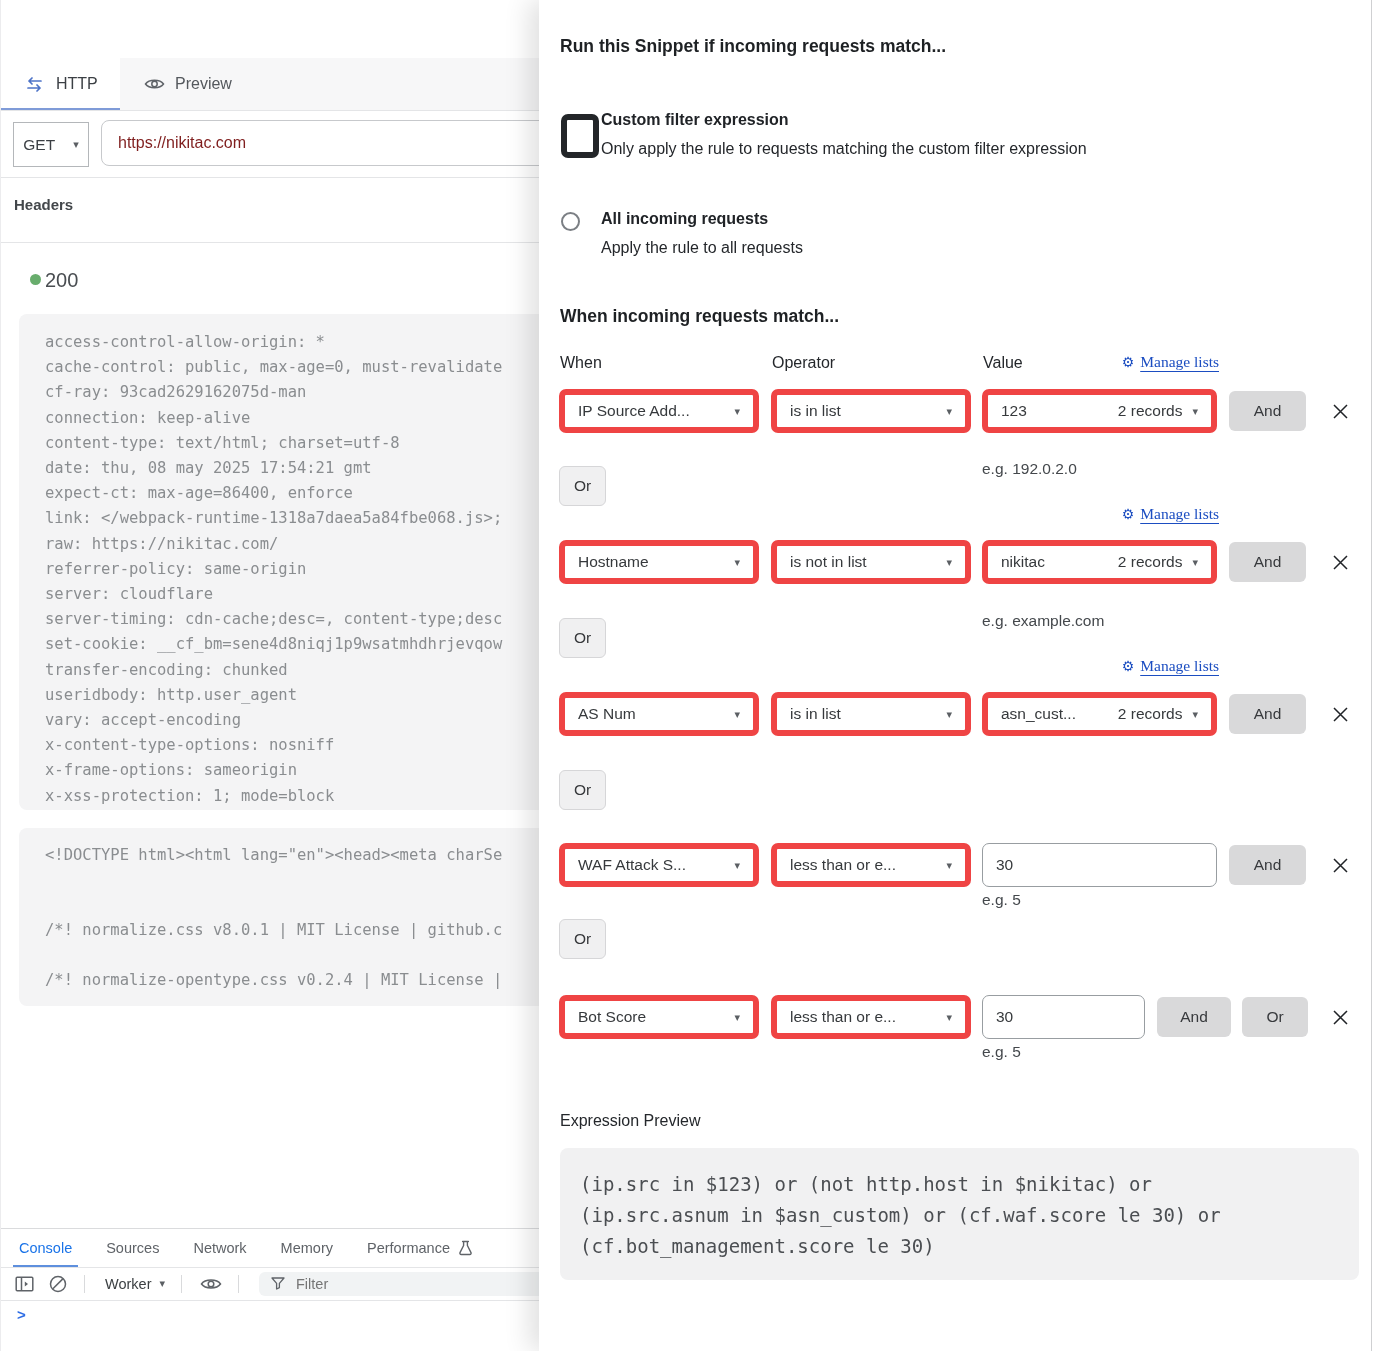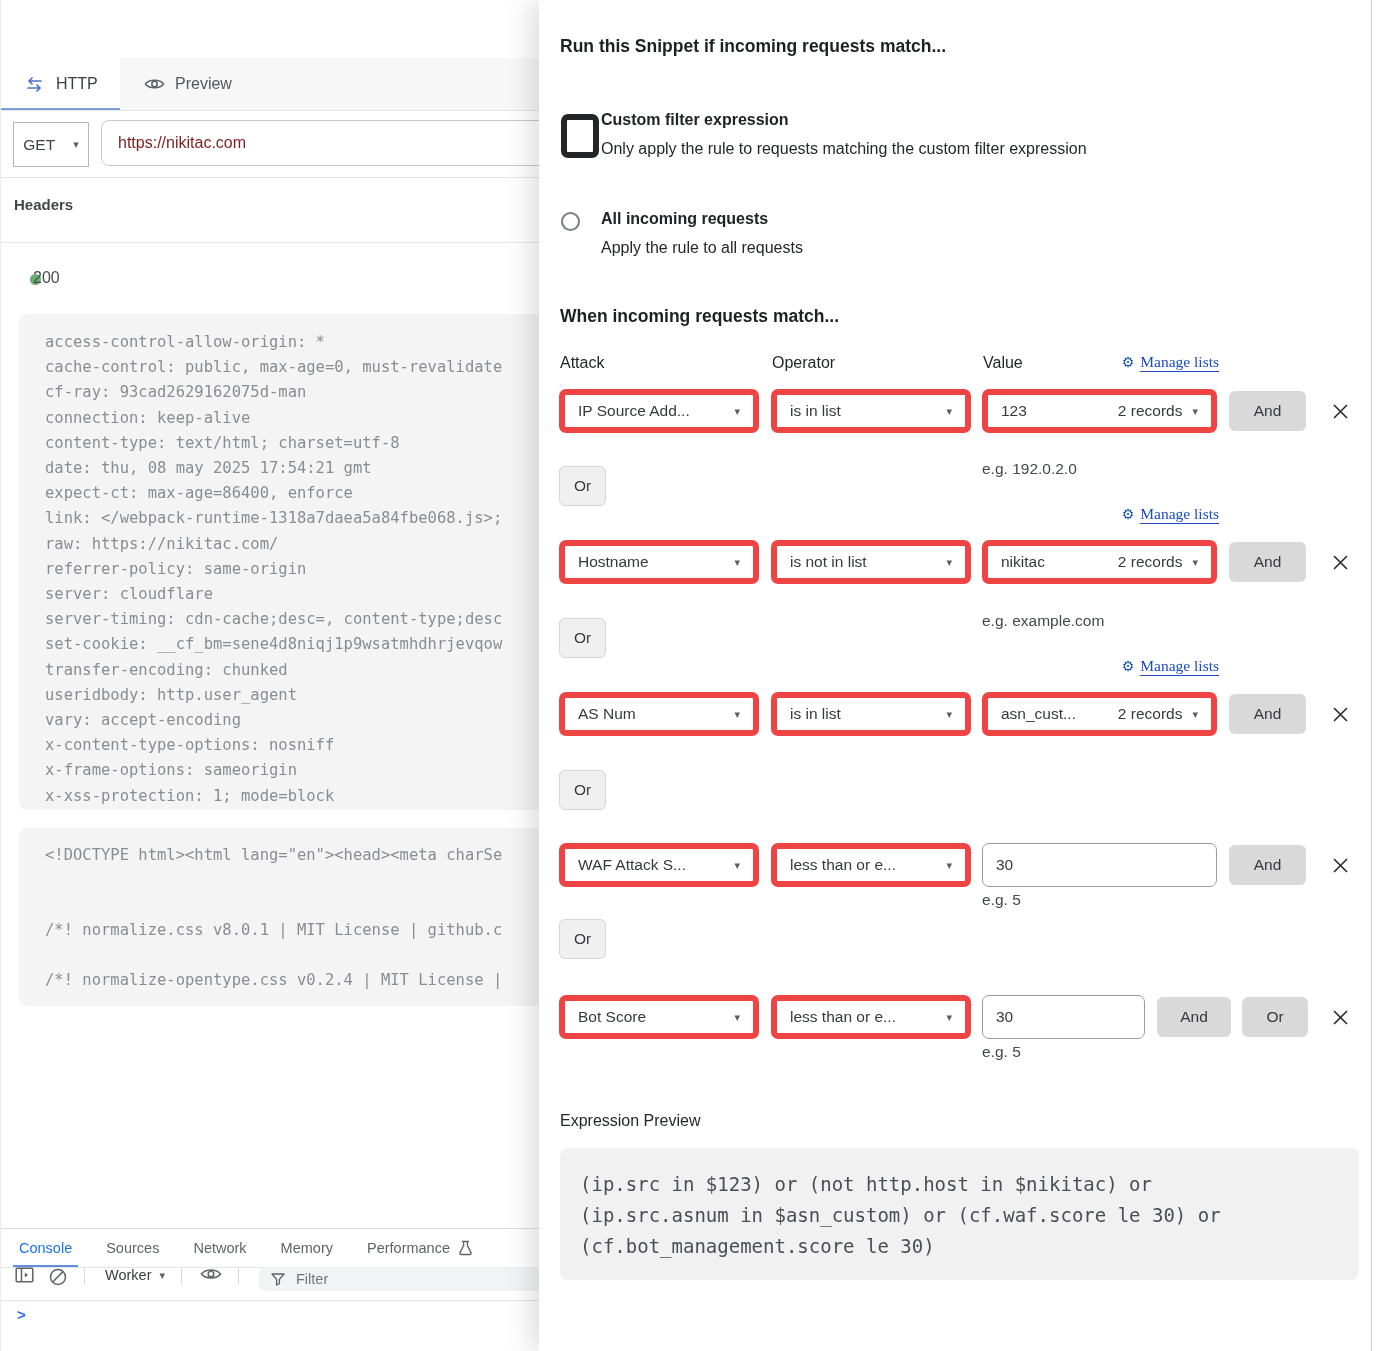--- a/index.html
+++ b/index.html
@@ -12,37 +12,37 @@
   .lp-tabbar{position:absolute;left:0;top:58px;width:600px;height:52px;background:#f7f7f8;border-bottom:1px solid #e4e5e7;}
   .tab{position:absolute;top:0;height:52px;display:flex;align-items:center;gap:10px;font-size:16px;color:#54585d;padding:0 22px;box-sizing:border-box;cursor:default;}
   .tab.active{background:#fff;color:#3b3f44;box-shadow:inset 0 -2px 0 #7f9bd8;}
   .lp-divider{position:absolute;left:0;width:600px;height:1px;background:#e4e5e7;}
   .get-btn{position:absolute;left:12px;top:122px;width:74px;height:43px;border:1px solid #b4b7ba;border-radius:0;background:#fff;
            display:flex;align-items:center;justify-content:center;gap:8px;font-size:15.5px;color:#3b3f44;}
   .url-input{position:absolute;left:100px;top:120px;width:452px;height:46px;border:1px solid #c7c9cc;border-radius:8px;background:#fff;
              font-size:16px;color:#7f1d1d;padding:0 16px;box-sizing:border-box;font-family:"Liberation Sans",sans-serif;outline:none;}
   .sec-label{position:absolute;left:13px;top:196px;font-weight:bold;font-size:15px;color:#43474b;}
   .status-dot{position:absolute;left:29px;top:274px;width:11px;height:11px;border-radius:50%;background:#68ad6d;}
-  .status-code{position:absolute;left:32px;top:269px;font-size:16px;color:#494d51;}
+  .status-code{position:absolute;left:44px;top:269px;font-size:20px;color:#494d51;}
   .codebox{position:absolute;left:18px;width:562px;background:#f4f4f5;border-radius:8px;overflow:hidden;white-space:nowrap;box-sizing:border-box;}
   .codebox .cl{font-family:"DejaVu Sans Mono",monospace;font-size:15.5px;line-height:25.2px;color:#8a8d90;}
   .cb1{top:314px;height:496px;padding:16px 0 0 26px;}
   .cb2{top:828px;height:178px;}
   .cb2 .cl{position:absolute;left:26px;}
   .b1{top:15px;} .b2{top:90px;} .b3{top:140px;text-align:center;}
 
   
   .ctabs{position:absolute;left:0;top:1228px;width:600px;height:38px;border-top:1px solid #dadbdd;border-bottom:1px solid #e4e5e7;
          background:#fff;display:flex;align-items:center;font-size:14.5px;color:#5f6368;}
   .ctab{position:relative;height:100%;display:flex;align-items:center;gap:8px;padding:0 6px;cursor:default;}
   .ctab:first-child{margin-left:12px;}
   .ctab+.ctab{margin-left:22px;}
   .ctab.active{color:#1a73e8;}
   .ctab.active::after{content:"";position:absolute;left:0;right:0;bottom:0;height:2px;background:#5e8fdd;}
-  .ctoolbar{position:absolute;left:0;top:1267px;width:600px;height:33px;border-bottom:1px solid #e4e5e7;display:flex;align-items:flex-start;color:#5f6368;}
+  .ctoolbar{position:absolute;left:0;top:1267px;width:600px;height:33px;border-bottom:1px solid #e4e5e7;display:flex;align-items:center;color:#5f6368;}
   .tool{display:flex;align-items:center;justify-content:center;margin-left:14px;}
   .vd{width:1px;height:18px;background:#d9dadc;margin:0 4px 0 16px;}
   .worker{display:flex;align-items:center;gap:8px;font-size:14.5px;color:#3c4043;margin-left:16px;}
   .filter-pill{display:flex;align-items:center;gap:9px;background:#f1f3f4;border-radius:6px;height:24px;padding:0 12px;width:270px;margin-left:16px;}
   .filter-input{border:none;background:transparent;font-size:14.5px;color:#5f6368;outline:none;width:200px;font-family:"Liberation Sans",sans-serif;}
   .prompt{position:absolute;left:16px;top:1306px;color:#2e6de5;font-size:15px;font-weight:bold;}
 
   
   .drawer{position:absolute;left:539px;top:0;width:844px;height:1351px;background:#fff;box-shadow:-10px 0 24px rgba(0,0,0,.12);}
   .gutter{position:absolute;right:11px;top:0;bottom:0;width:1px;background:#cfd0d2;}
@@ -217,21 +217,21 @@
     <div class="opt-radio sel" style="top:114px;"></div>
     <div class="opt-label" style="top:111px;">Custom filter expression</div>
     <div class="opt-desc" style="top:140px;">Only apply the rule to requests matching the custom filter expression</div>
 
     <div class="opt-radio" style="top:212px;"></div>
     <div class="opt-label" style="top:210px;">All incoming requests</div>
     <div class="opt-desc" style="top:239px;">Apply the rule to all requests</div>
 
     <div class="d-title" style="top:306px;">When incoming requests match...</div>
 
-    <div class="col-label" style="left:21px;">Attack</div>
+    <div class="col-label" style="left:21px;">When</div>
     <div class="col-label" style="left:233px;">Operator</div>
     <div class="col-label" style="left:444px;">Value</div>
     <div class="manage" style="top:353px;">
       <span class="gear">⚙</span>
       <span class="lbl">Manage lists</span>
     </div>
 
     <div class="rowc" style="top:389px;">
       <div class="sel p-field">
         <span>IP Source Add...</span>

